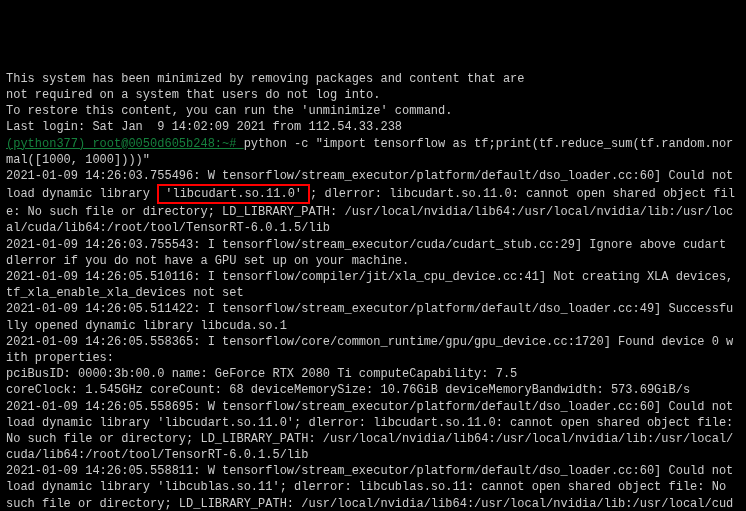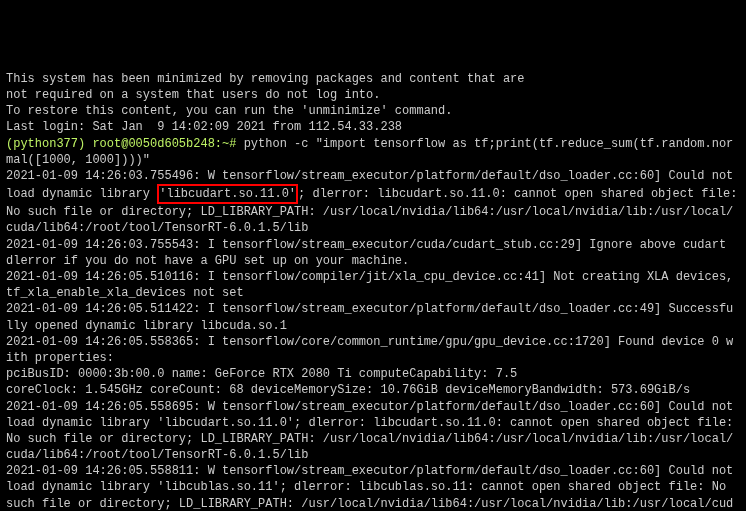--- a/index.html
+++ b/index.html
@@ -21,25 +21,26 @@
       word-break: break-all;
     }
     .terminal {
       width: 100%;
     }
     .line {
       display: block;
     }
     .highlight {
       border: 2px solid #ff0000;
-      padding: 0 0;
+      padding: 0 6px;
       display: inline-block;
     }
     .prompt-red {
-      color: #bef264;
+      color: #15803d;
+      text-decoration: underline;
     }
   </style>
 </head>
 <body>
 
 
 
 <div class="terminal"><span class="line">This system has been minimized by removing packages and content that are</span><span class="line">not required on a system that users do not log into.</span><span class="line"></span><span class="line">To restore this content, you can run the 'unminimize' command.</span><span class="line">Last login: Sat Jan  9 14:02:09 2021 from 112.54.33.238</span><span class="line"><span class="prompt-red">(python377) root@0050d605b248:~# </span><span>python -c "import tensorflow as tf;print(tf.reduce_sum(tf.random.normal([1000, 1000])))"</span></span><span class="line"><span>2021-01-09 14:26:03.755496: W tensorflow/stream_executor/platform/default/dso_loader.cc:60] Could not load dynamic library </span><span class="highlight">'libcudart.so.11.0'</span><span>; dlerror: libcudart.so.11.0: cannot open shared object file: No such file or directory; LD_LIBRARY_PATH: /usr/local/nvidia/lib64:/usr/local/nvidia/lib:/usr/local/cuda/lib64:/root/tool/TensorRT-6.0.1.5/lib</span></span><span class="line">2021-01-09 14:26:03.755543: I tensorflow/stream_executor/cuda/cudart_stub.cc:29] Ignore above cudart dlerror if you do not have a GPU set up on your machine.</span><span class="line">2021-01-09 14:26:05.510116: I tensorflow/compiler/jit/xla_cpu_device.cc:41] Not creating XLA devices, tf_xla_enable_xla_devices not set</span><span class="line">2021-01-09 14:26:05.511422: I tensorflow/stream_executor/platform/default/dso_loader.cc:49] Successfully opened dynamic library libcuda.so.1</span><span class="line">2021-01-09 14:26:05.558365: I tensorflow/core/common_runtime/gpu/gpu_device.cc:1720] Found device 0 with properties:</span><span class="line">pciBusID: 0000:3b:00.0 name: GeForce RTX 2080 Ti computeCapability: 7.5</span><span class="line">coreClock: 1.545GHz coreCount: 68 deviceMemorySize: 10.76GiB deviceMemoryBandwidth: 573.69GiB/s</span><span class="line">2021-01-09 14:26:05.558695: W tensorflow/stream_executor/platform/default/dso_loader.cc:60] Could not load dynamic library 'libcudart.so.11.0'; dlerror: libcudart.so.11.0: cannot open shared object file: No such file or directory; LD_LIBRARY_PATH: /usr/local/nvidia/lib64:/usr/local/nvidia/lib:/usr/local/cuda/lib64:/root/tool/TensorRT-6.0.1.5/lib</span><span class="line">2021-01-09 14:26:05.558811: W tensorflow/stream_executor/platform/default/dso_loader.cc:60] Could not load dynamic library 'libcublas.so.11'; dlerror: libcublas.so.11: cannot open shared object file: No such file or directory; LD_LIBRARY_PATH: /usr/local/nvidia/lib64:/usr/local/nvidia/lib:/usr/local/cuda/lib64:/root/tool/TensorRT-6.0.1.5/lib</span></div>
 
 

